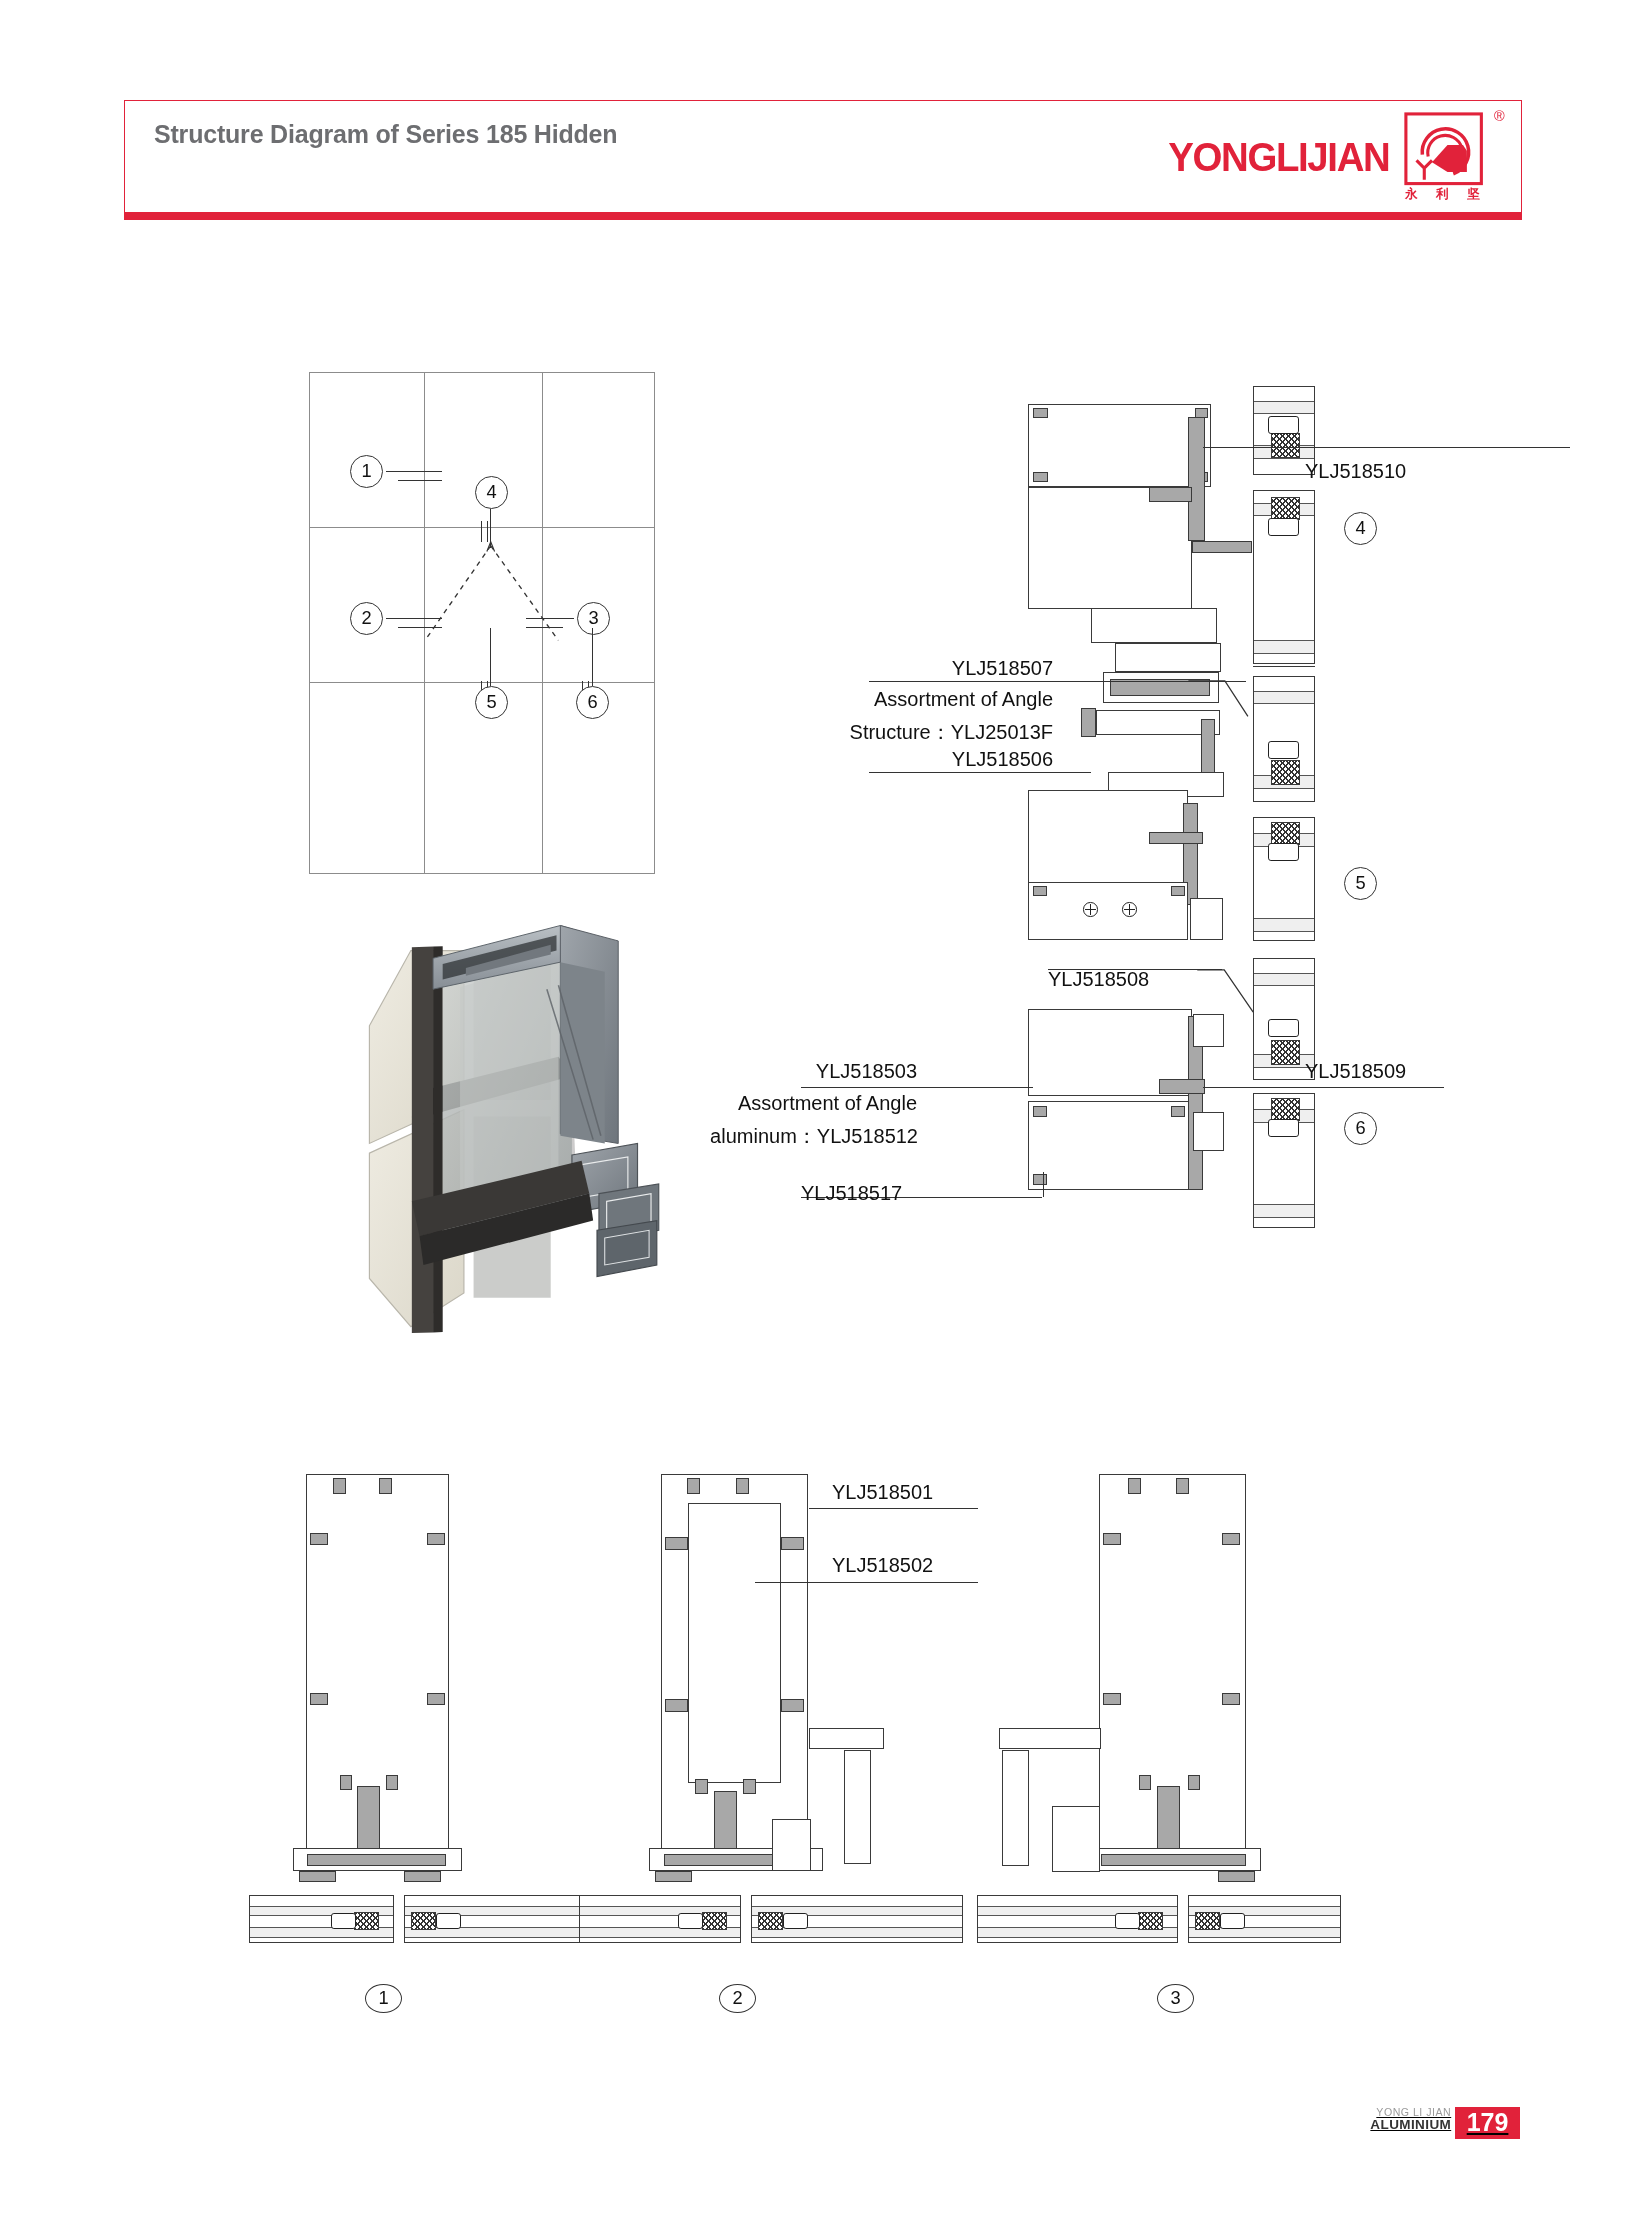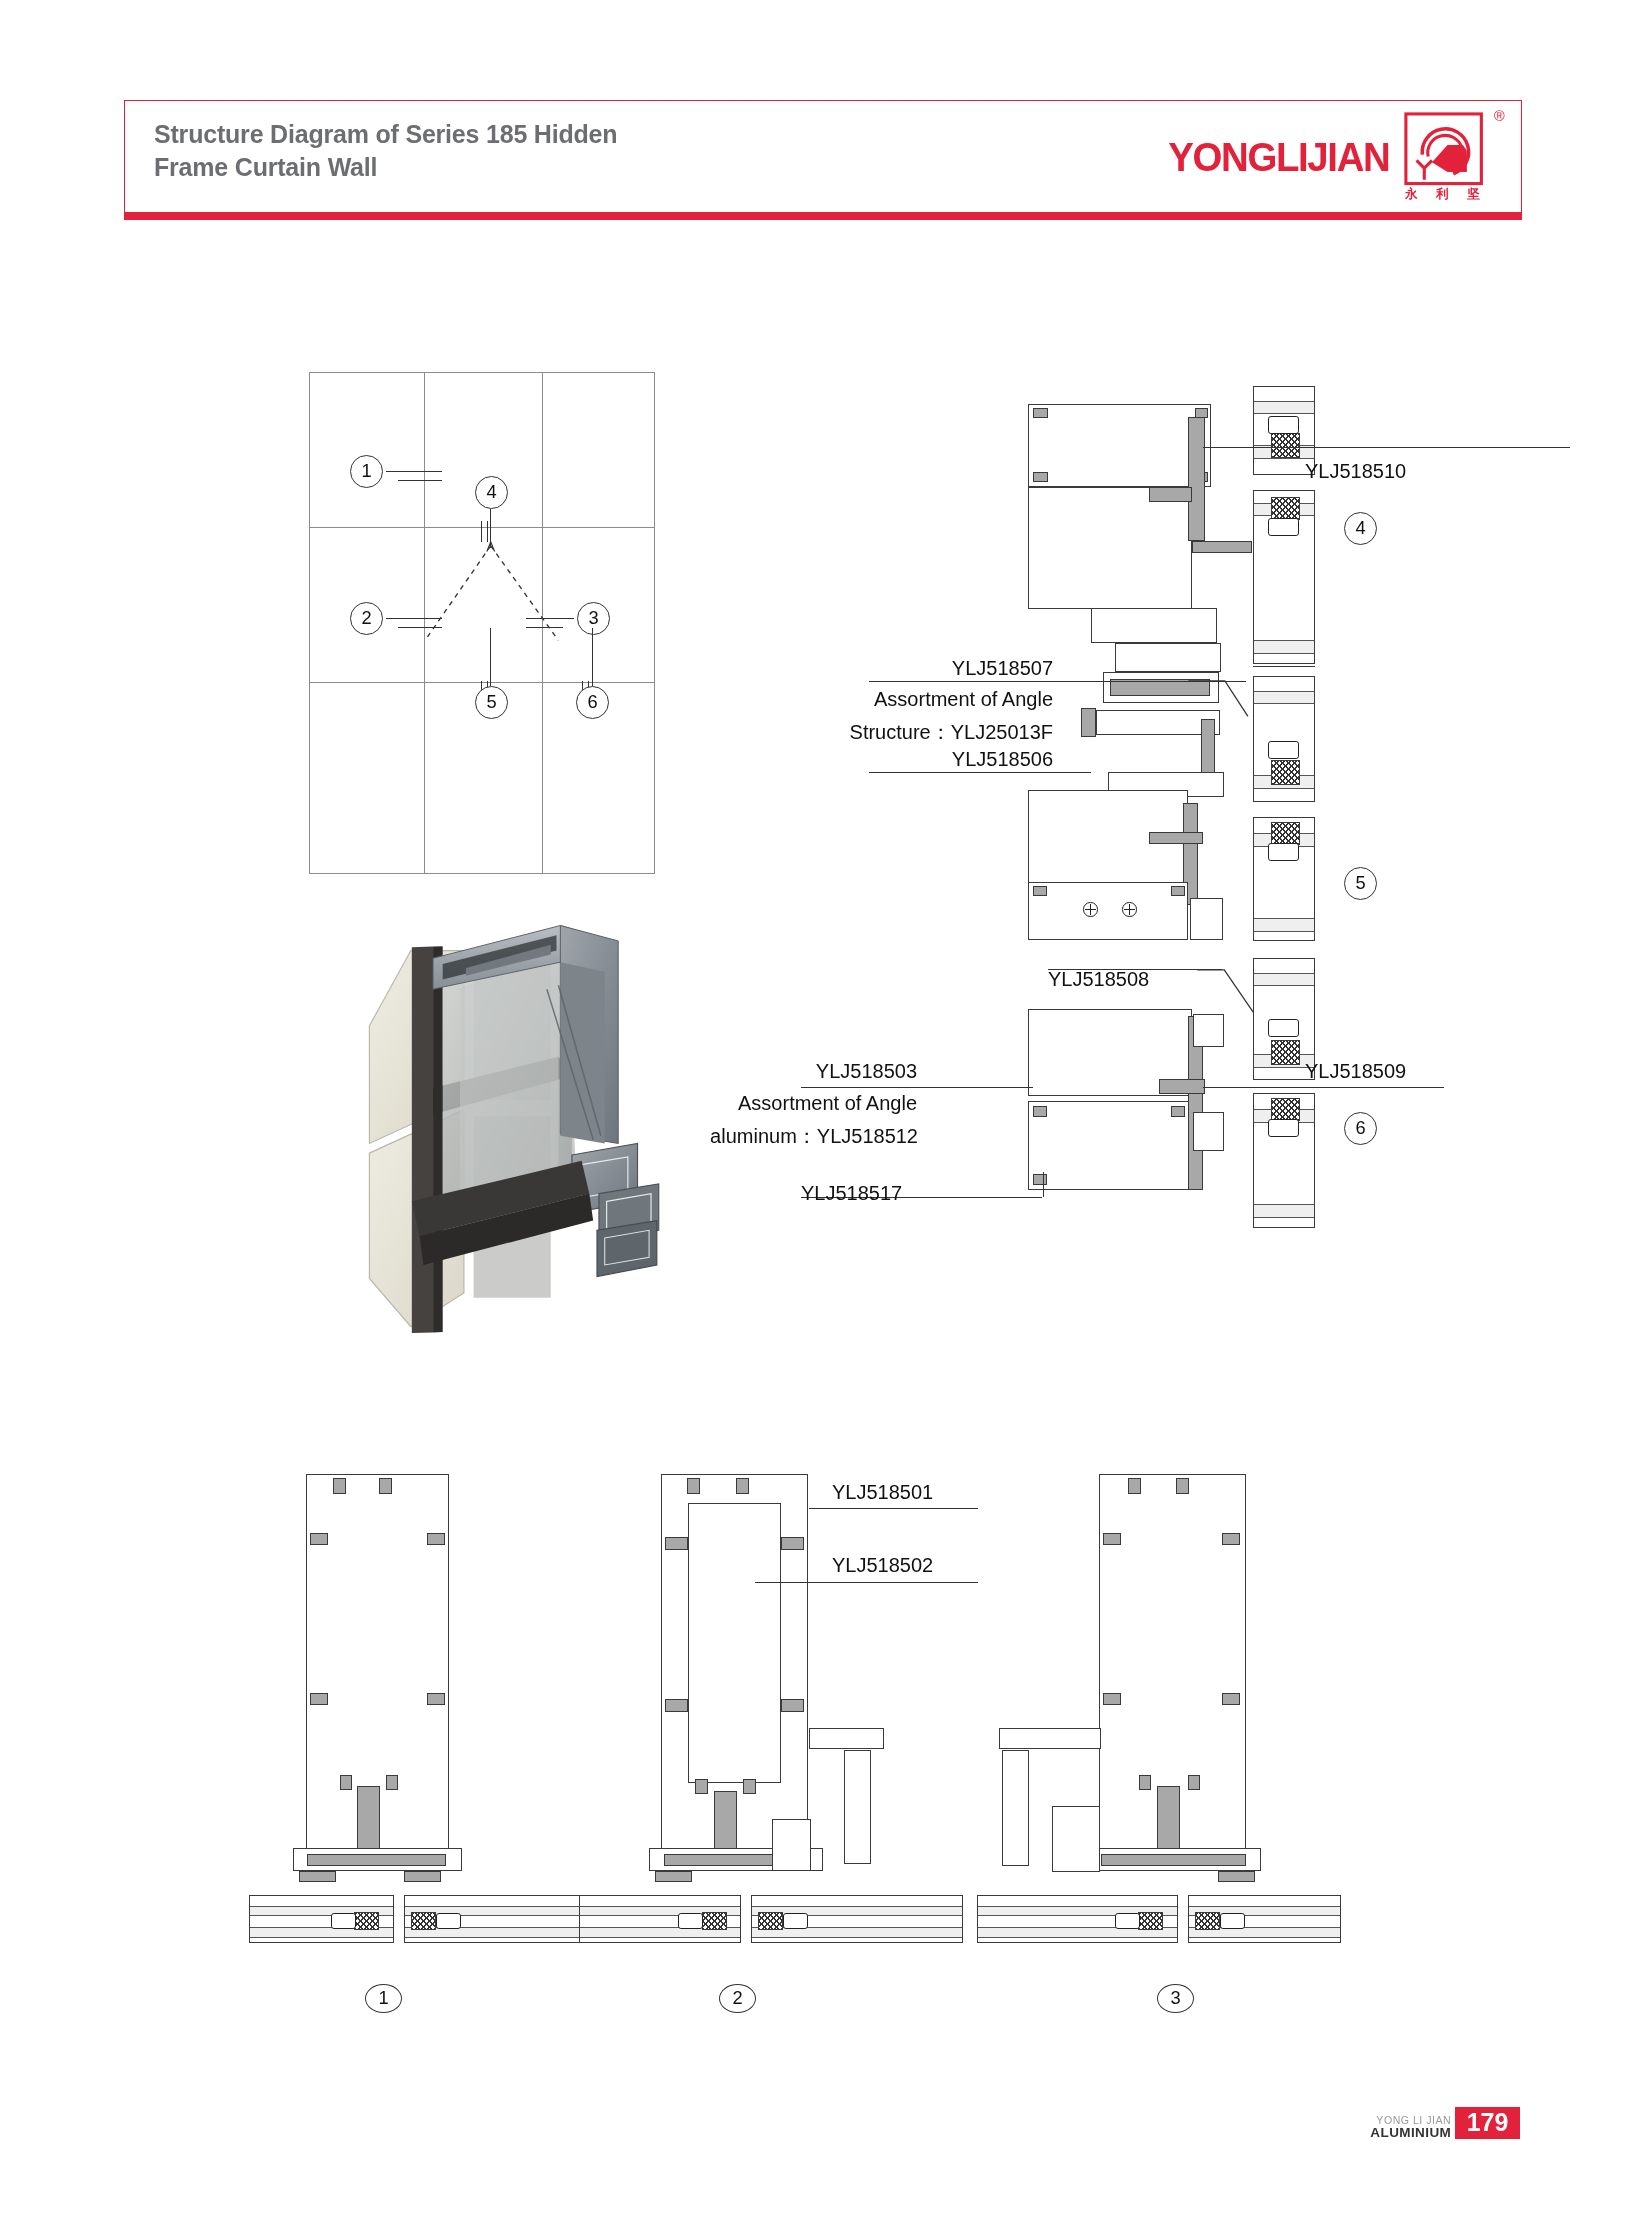--- a/index.html
+++ b/index.html
@@ -230,21 +230,22 @@
     width: 367px;
     height: 434px;
   }
 
   
   #footer {
     position: absolute;
     right: 126px;
     bottom: 77px;
     display: flex;
-    align-items: flex-end;
+    align-items: flex-start;
+    text-decoration: underline;
   }
   #footer-brand {
     text-align: right;
     margin-right: 3.9px;
     line-height: 1.0;
   }
   #footer-brand .b1 {
     display: block;
     font-size: 10.6px;
     color: #9a9a9a;
@@ -267,21 +268,20 @@
   }
 </style>
 </head>
 <body>
 
 <div id="header-band"></div>
 <div id="header-rule"></div>
 
 <div id="page-title">
   <span>Structure Diagram of Series 185 Hidden</span>
-  <span class="l2">Frame Curtain Wall</span>
 </div>
 
 <div id="brand">
   <div id="brand-wordmark">YONGLIJIAN</div>
   <div id="brand-mark">
     <span class="reg">®</span>
     <svg width="89" height="89" viewBox="0 0 92 92">
       <rect x="3" y="2" width="78" height="72" fill="none" stroke="#e1223a" stroke-width="3.2"></rect>
       <path d="M20 44 A24 24 0 1 1 52 64" fill="none" stroke="#e1223a" stroke-width="3.6"></path>
       <path d="M26 46 A18 18 0 1 1 50 59" fill="none" stroke="#e1223a" stroke-width="3.2"></path>

